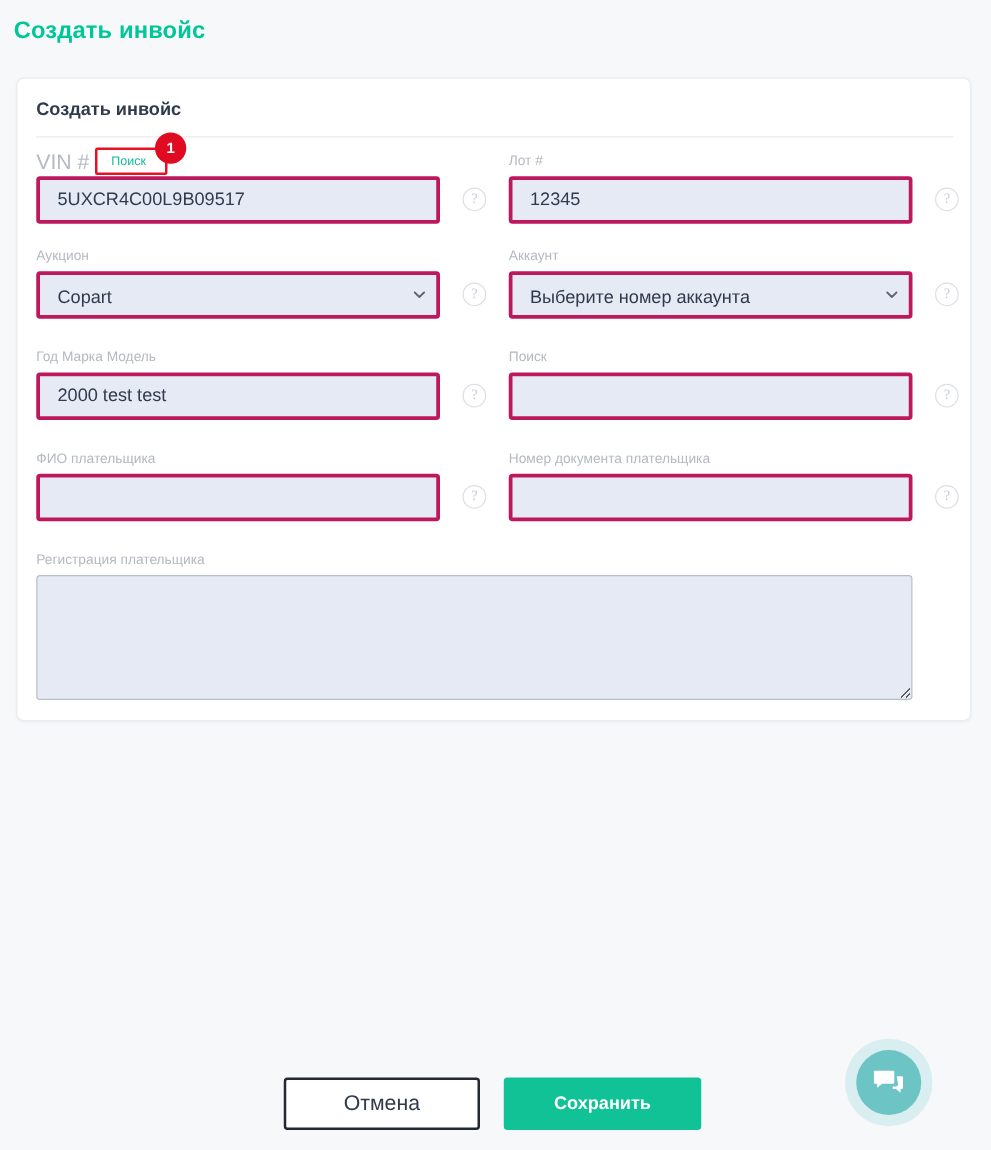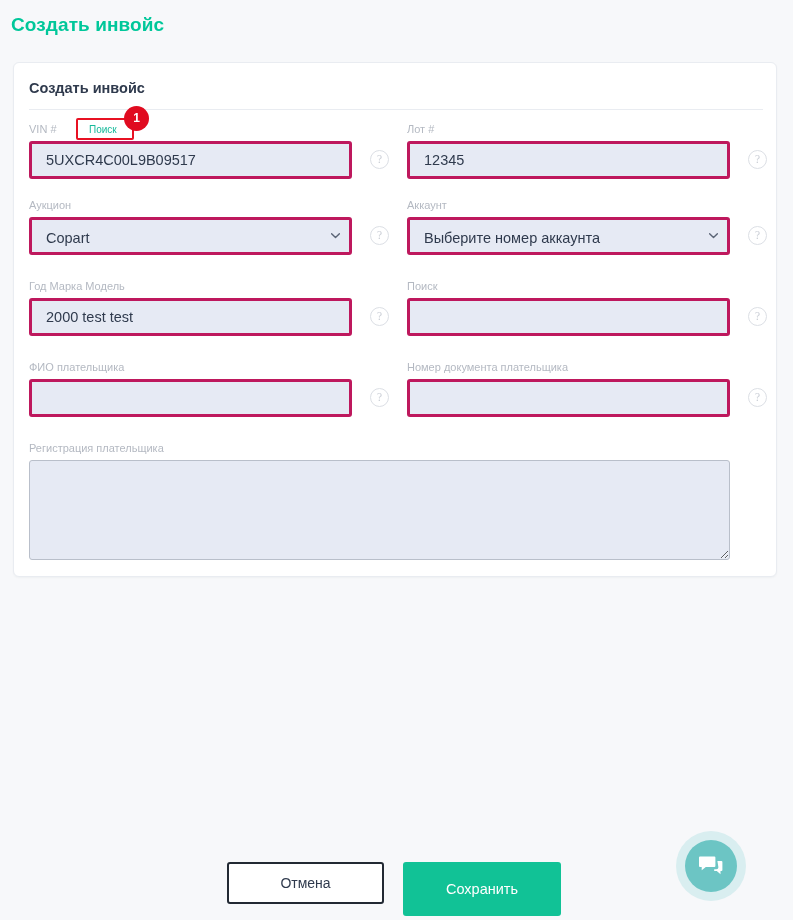--- a/index.html
+++ b/index.html
@@ -132,21 +132,21 @@
 
   
   .vin-label-row {
     position: relative;
     height: 13px;
     margin-bottom: 5px;
   }
   .vin-label {
     position: absolute;
     left: 0; top: 0;
-    font-size: 11px;
+    font-size: 17px;
     color: #b4b9c2;
     line-height: 13px;
   }
   .search-link {
     position: absolute;
     left: 50px; top: -3px;
     font-size: 10px;
     color: #16b99a;
     line-height: 19px;
     padding: 0 10px;
@@ -178,34 +178,34 @@
 
   
   .btn-cancel {
     position: absolute;
     left: 227px; top: 862px;
     width: 157px; height: 42px;
     background: #ffffff;
     border: 2px solid #222933;
     border-radius: 3px;
     font-family: "Liberation Sans", sans-serif;
-    font-size: 14px;
+    font-size: 17px;
     color: #2f3a4d;
     cursor: pointer;
   }
   .btn-save {
     position: absolute;
     left: 403px; top: 862px;
-    width: 158px; height: 54px;
+    width: 158px; height: 42px;
     background: #11c296;
     border: none;
     border-radius: 3px;
     font-family: "Liberation Sans", sans-serif;
     font-size: 14.5px;
-    font-weight: normal;
+    font-weight: bold;
     color: #ffffff;
     cursor: pointer;
   }
 
   
   .chat-halo {
     position: absolute;
     left: 676px; top: 831px;
     width: 70px; height: 70px;
     border-radius: 50%;

